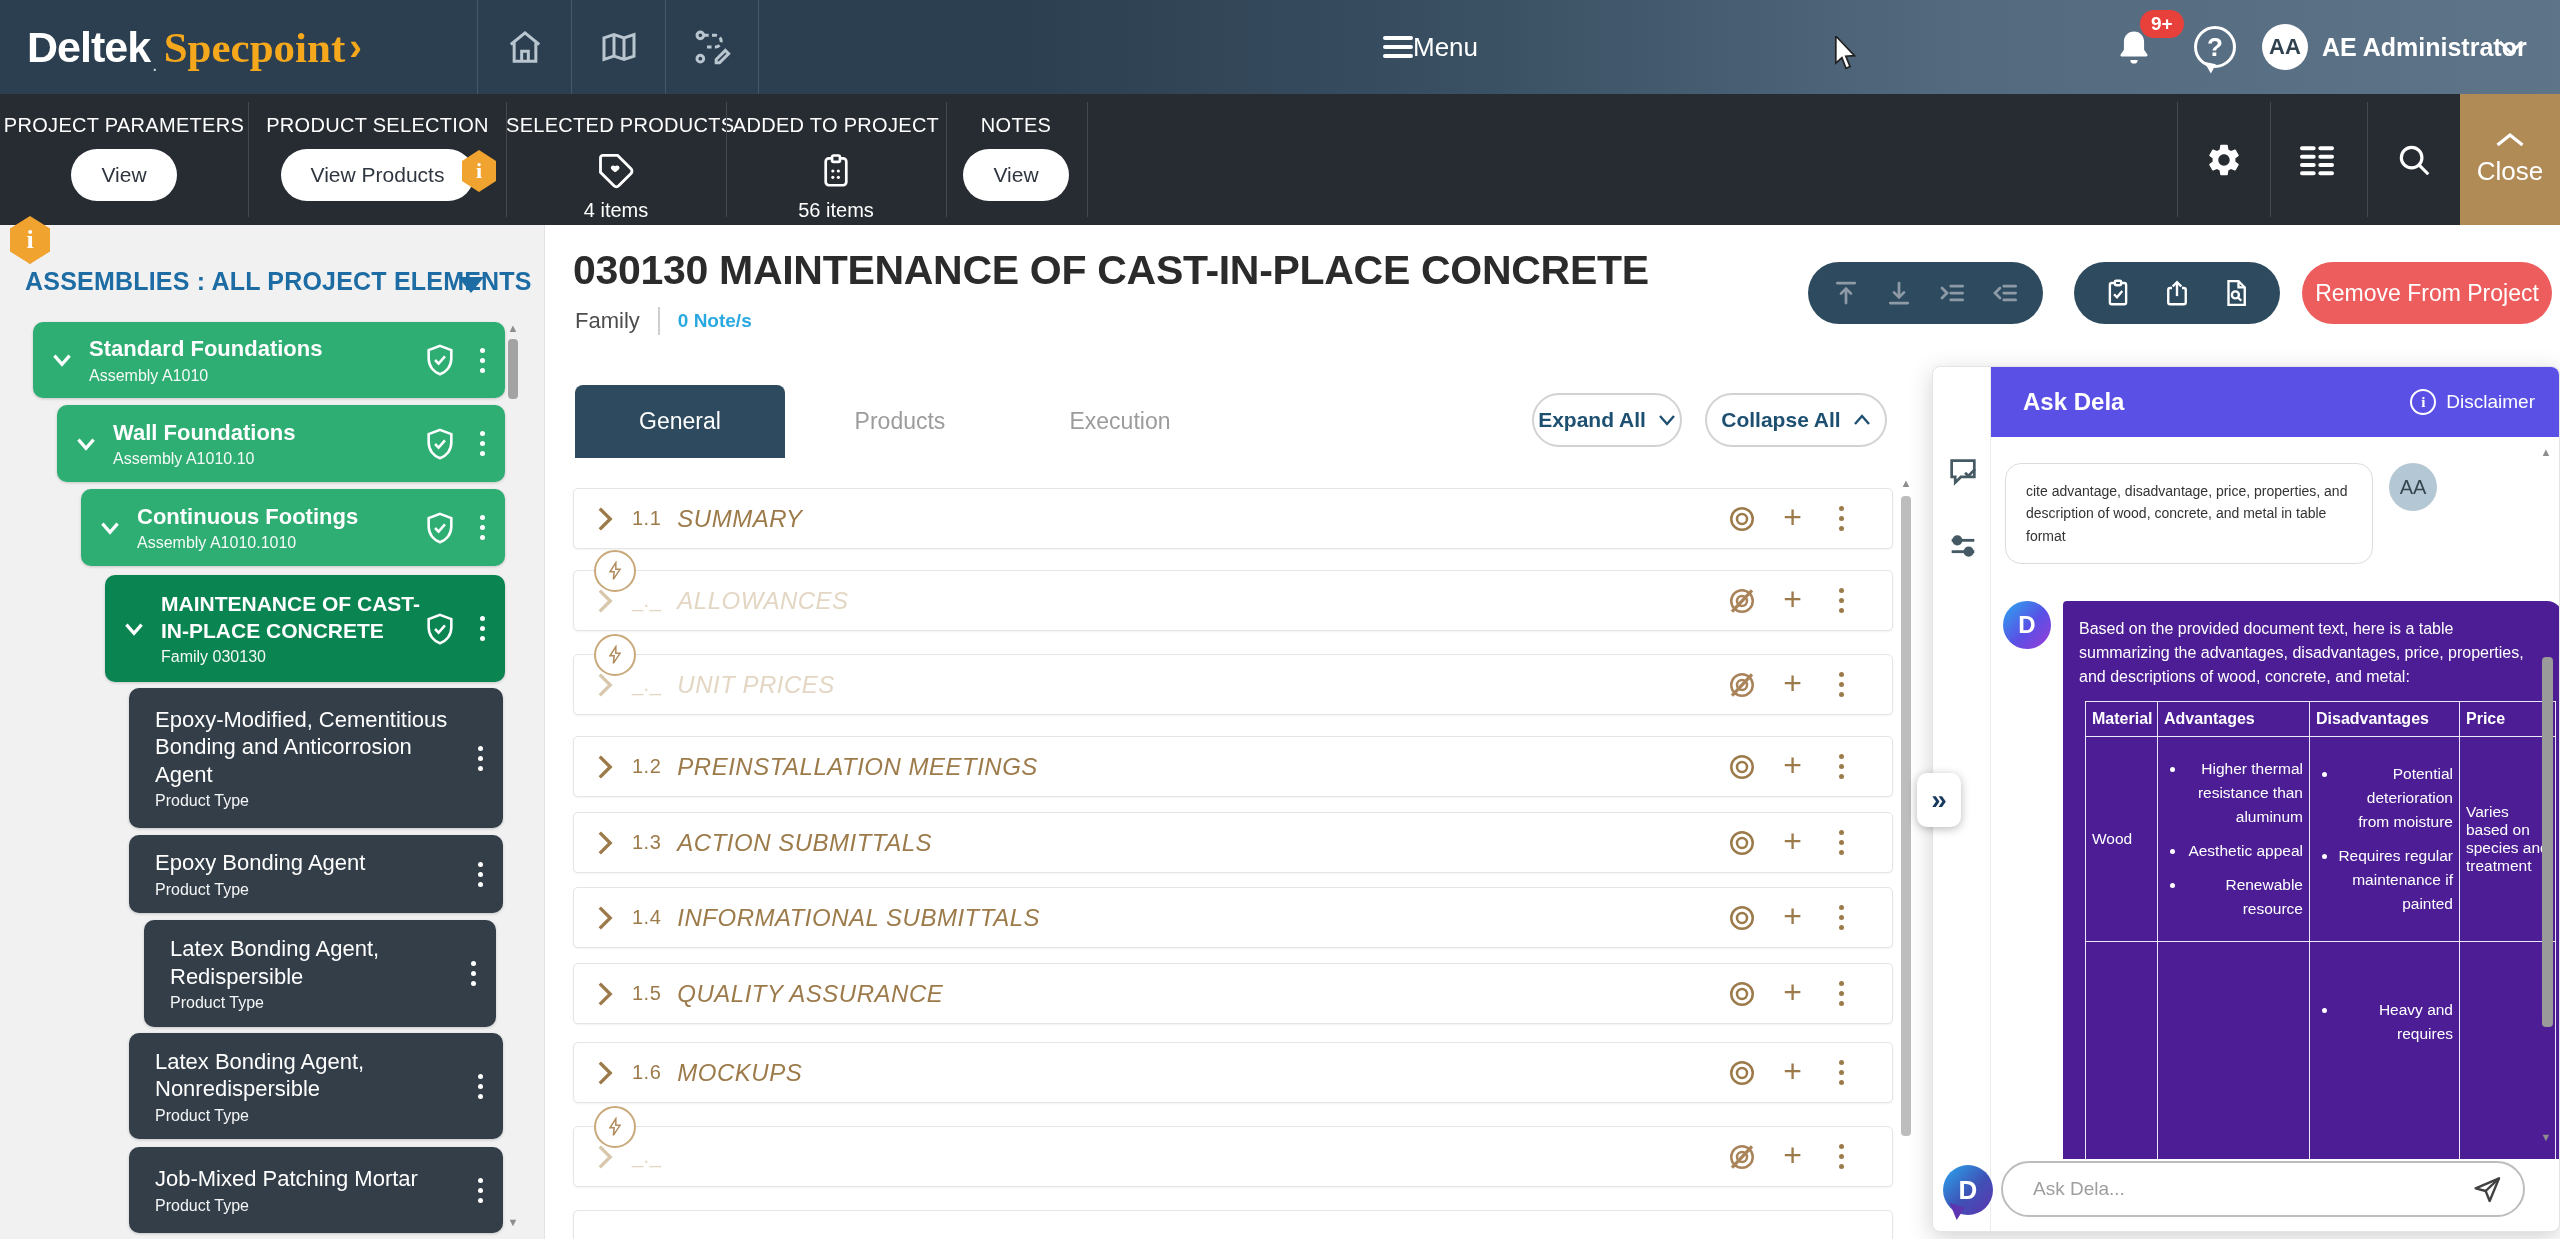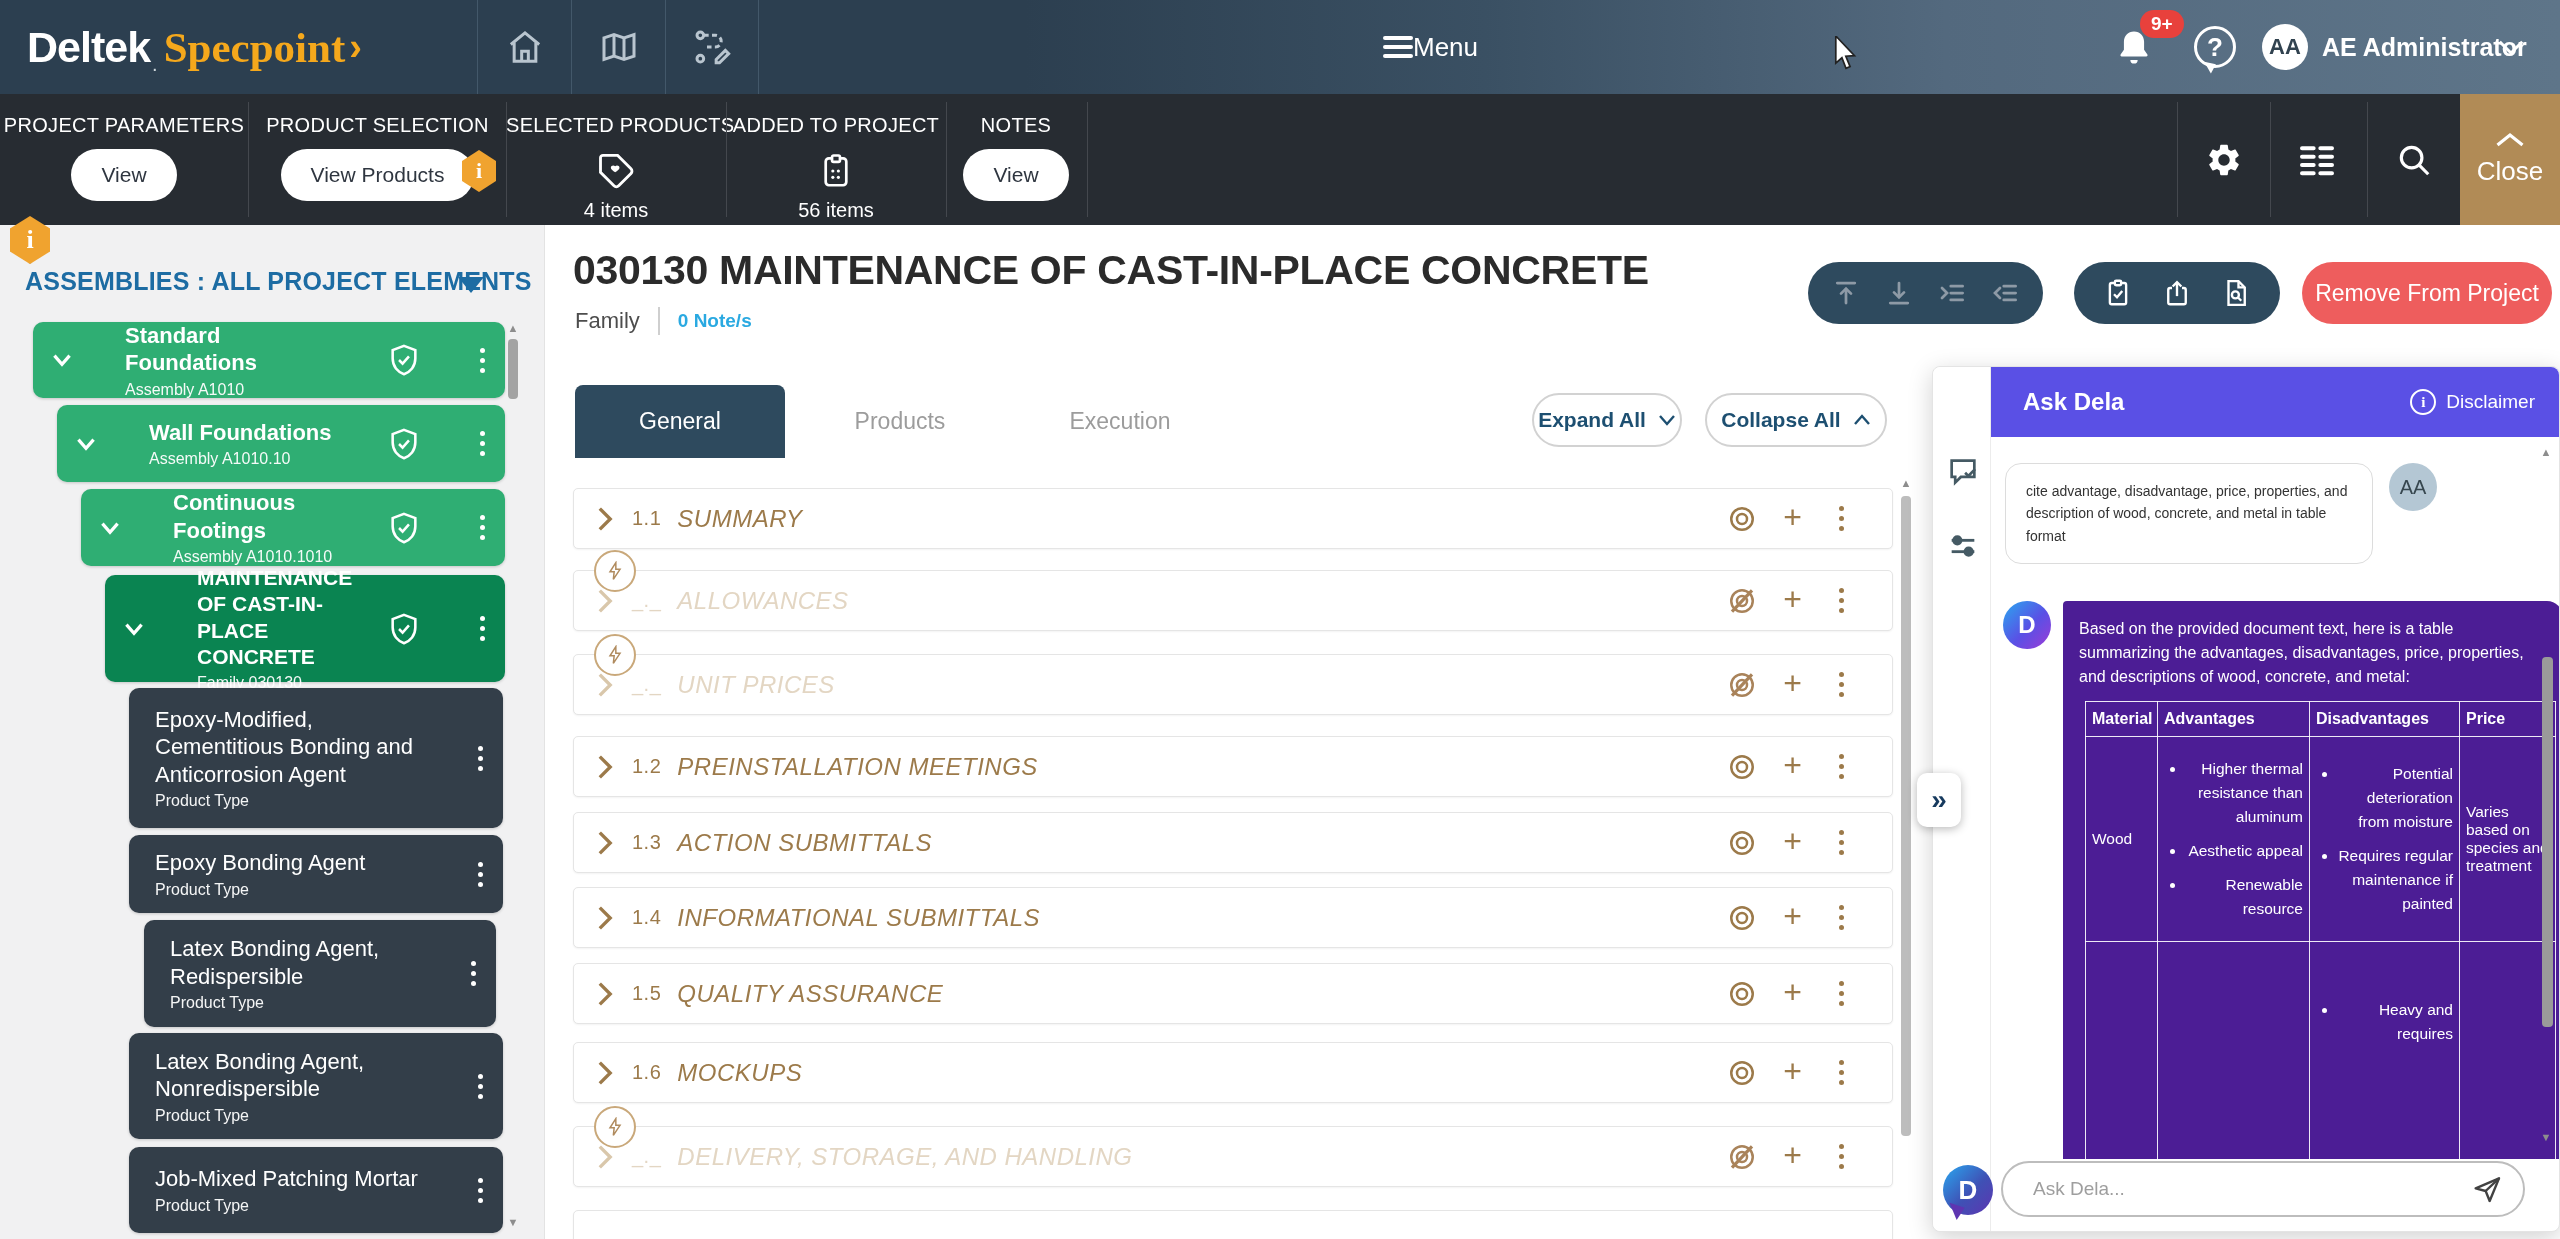--- a/index.html
+++ b/index.html
@@ -53,21 +53,21 @@
   .close-btn .clabel { font-size:26px; }
   .right-icon-cell { position:absolute; top:0; height:131px; width:93px; display:flex; align-items:center; justify-content:center; color:#fff; }
 
   
   .sidebar { position:absolute; left:0; top:225px; width:545px; height:1014px; background:#f1f1f2;
     border-right:1px solid #e3e3e3; overflow:hidden; }
   .side-head { position:absolute; left:25px; top:42px; color:#1d6ca3; font-size:25px; font-weight:700; letter-spacing:.2px; }
   .side-tri { position:absolute; left:458px; top:52px; width:0; height:0;
     border-left:13px solid transparent; border-right:13px solid transparent; border-top:16px solid #1d6ca3; }
   .titem { position:absolute; border-radius:10px; color:#fff; display:flex; align-items:center;
-    padding:0 10px 0 16px; box-shadow:0 1px 3px rgba(0,0,0,.18); cursor:pointer;gap:36px; }
+    padding:0 10px 0 16px; box-shadow:0 1px 3px rgba(0,0,0,.18); cursor:pointer; }
   .titem.green { background:#2fae73; }
   .titem.dgreen { background:#0a8451; }
   .titem.dark { background:#333e49; padding-left:26px; }
   .titem .chv { width:40px; flex:0 0 40px; color:#fff; }
   .titem .ttl { font-size:22px; font-weight:700; line-height:1.25; }
   .titem.dark .ttl { font-weight:500; font-size:22px; }
   .titem.dgreen .ttl { font-size:21px; }
   .titem .sub { font-size:16px; font-weight:400; opacity:.95; margin-top:4px; }
   .titem .txt { flex:1; min-width:0; }
   .titem .shield { flex:0 0 46px; color:#fff; }
@@ -767,21 +767,20 @@
         <svg width="20" height="20" viewBox="0 0 24 24" fill="none" stroke="currentColor" stroke-width="1.8">
           <path d="M13 2 L6 13 H11 L10 22 L18 10 H13 Z"></path>
         </svg>
       </span>
     <span class="rchv">
         <svg width="18" height="26" viewBox="0 0 12 20" fill="none" stroke="currentColor" stroke-width="2.6">
           <path d="M2 2 L10 10 L2 18"></path>
         </svg>
       </span>
     <span class="rnum">_._</span>
-    <span class="rttl">DELIVERY, STORAGE, AND HANDLING</span>
     <span class="ricons">
       <span style="color:#a9835a;">
           <svg width="30" height="30" viewBox="0 0 24 24" fill="none" stroke="currentColor" stroke-width="2">
             <circle cx="12" cy="12" r="8.6"></circle>
             <circle cx="12" cy="12" r="4"></circle>
             <path d="M4 20.5 L20 3.5" stroke-width="2.6"></path>
           </svg>
         </span>
       <span class="plus">+</span>
       <span class="kebab">

